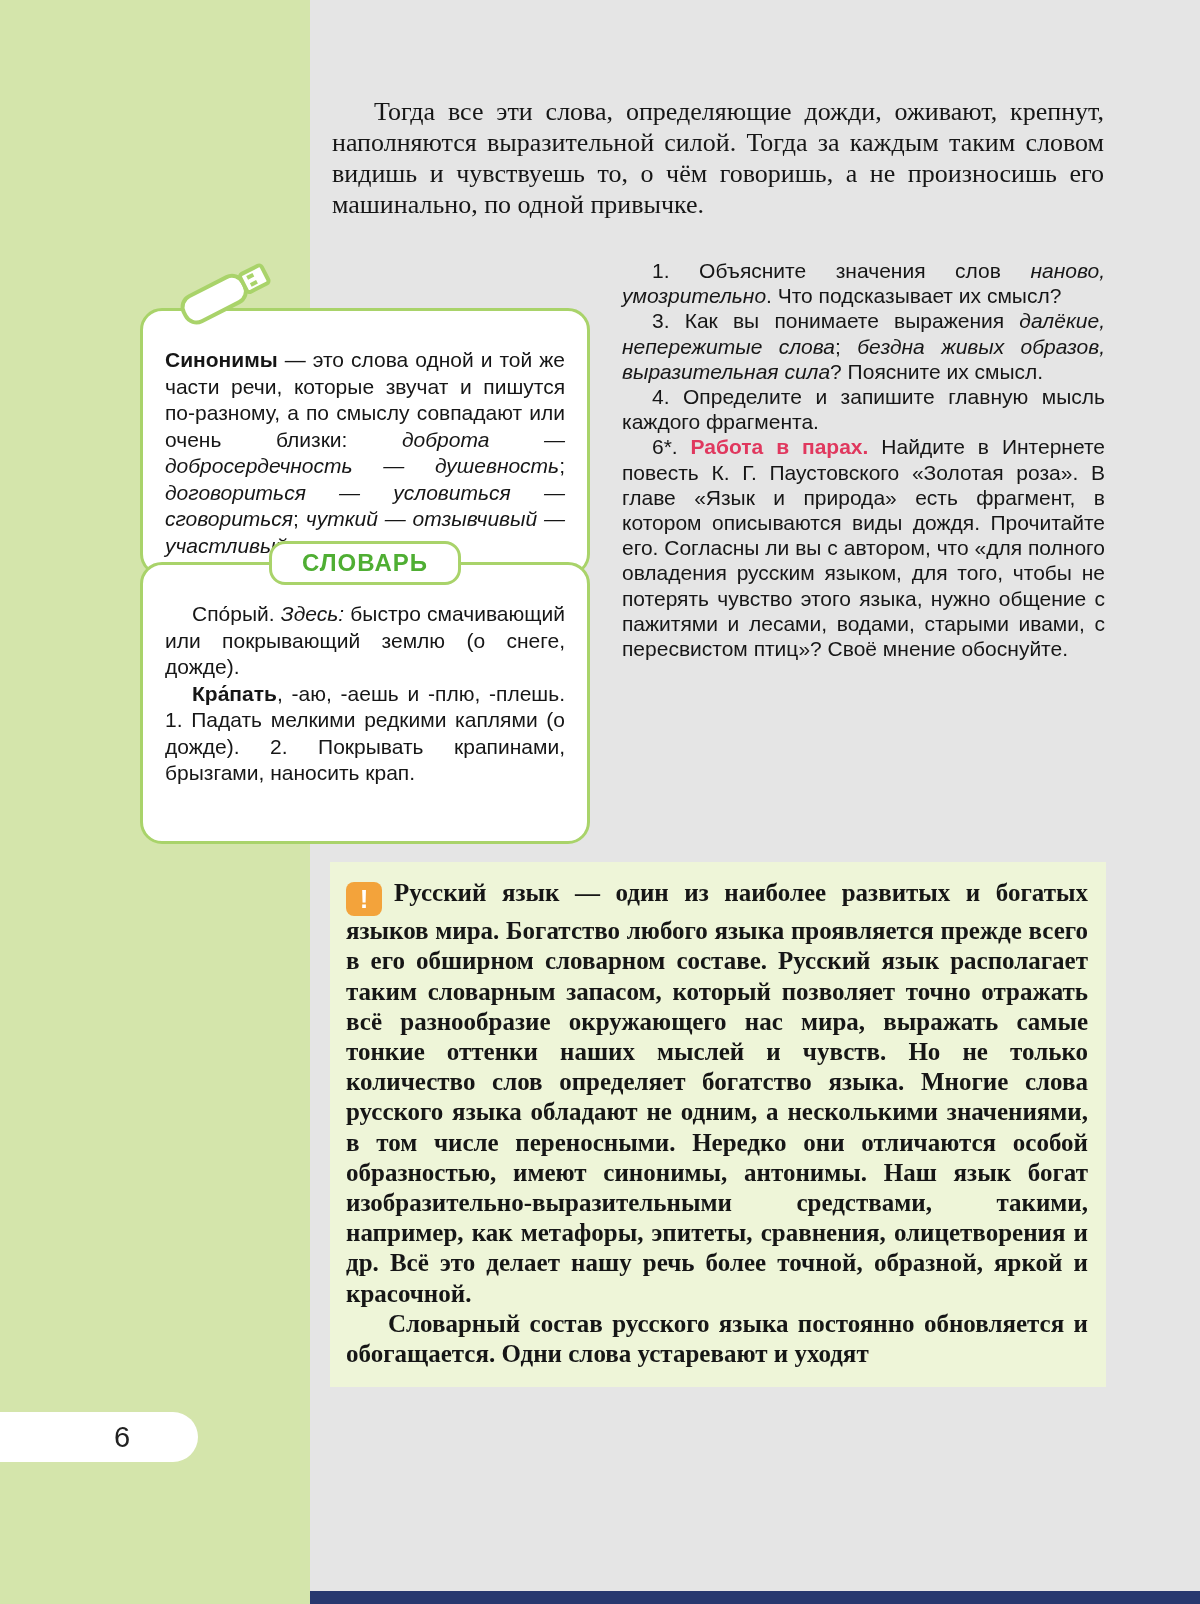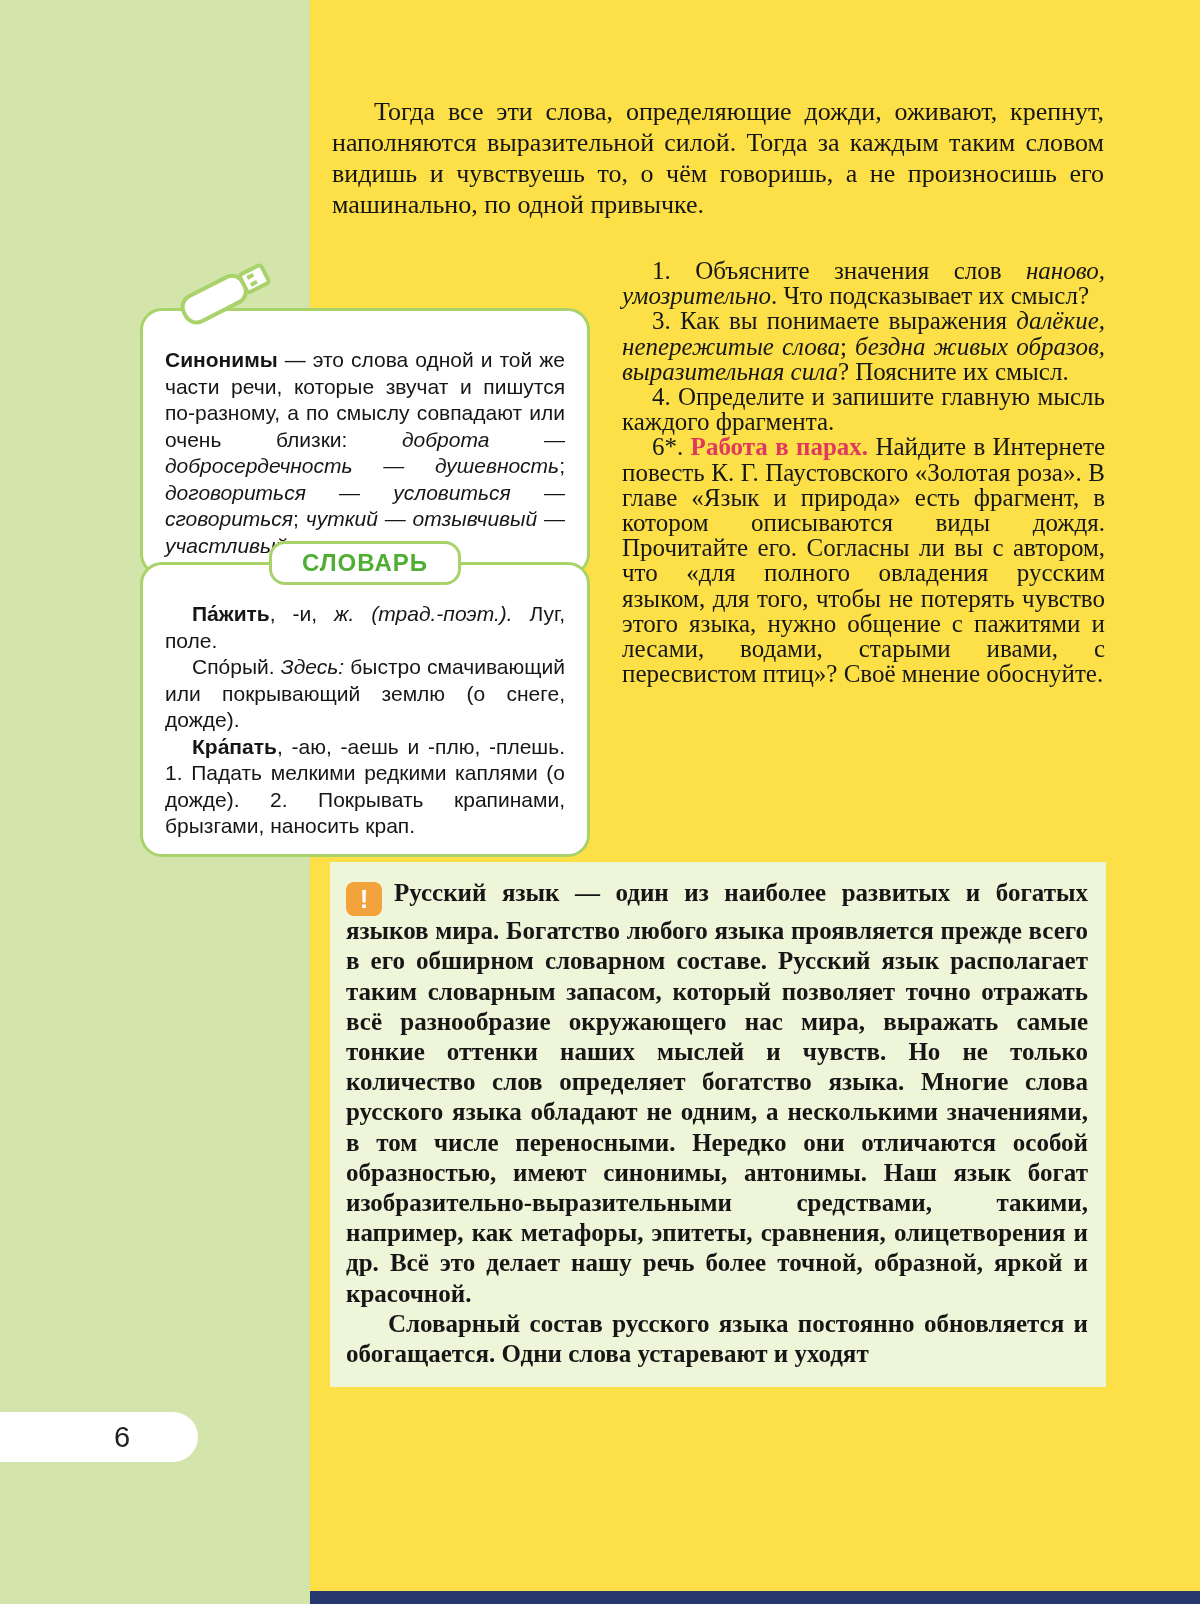--- a/index.html
+++ b/index.html
@@ -1,16 +1,16 @@
 <!DOCTYPE html>
 <html><head>
 <meta charset="utf-8">
 <style>
   html,body{margin:0;padding:0;background:#ffffff;}
-  .page{position:relative;width:1200px;height:1604px;background:#fde047;overflow:hidden;
+  .page{position:relative;width:1200px;height:1604px;background:#e5e5e5;overflow:hidden;
         font-family:"Liberation Sans",sans-serif;color:#161616;}
   .green-strip{position:absolute;left:0;top:0;width:310px;height:100%;background:#d4e5ab;z-index:1;}
   .bottom-bar{position:absolute;left:310px;right:0;bottom:0;height:13px;background:#27386f;z-index:3;}
 
   
   .intro{position:absolute;left:332px;top:96px;width:772px;margin:0;z-index:2;
          font-family:"Liberation Serif",serif;font-size:26px;line-height:31px;
          text-align:justify;text-indent:42px;}
 
   
@@ -20,21 +20,21 @@
   .dict{top:562px;min-height:282px;}
   .box-tab{position:absolute;top:-24px;left:50%;transform:translateX(-50%);background:#ffffff;
            border:3px solid #a9d36a;border-radius:16px;padding:5px 30px;white-space:nowrap;
            color:#4fae33;font-weight:bold;font-size:24px;letter-spacing:1px;}
   .box-text{margin:0;font-size:21px;line-height:26.5px;text-align:justify;}
   .dict .entry{text-indent:27px;}
   .usb{position:absolute;top:-60px;left:22px;width:126px;height:80px;}
 
   
   .right-col{position:absolute;left:622px;top:258px;width:483px;z-index:2;}
-  .exercise{margin:0;font-size:25px;line-height:25.2px;text-align:justify;text-indent:30px;font-family:Liberation Serif, serif;}
+  .exercise{margin:0;font-size:21px;line-height:25.2px;text-align:justify;text-indent:30px;}
 
   
   .highlight{position:absolute;left:330px;top:862px;width:776px;box-sizing:border-box;
              background:#eef5d8;padding:16px 18px 18px 16px;z-index:2;}
   .hl-p{margin:0;font-family:"Liberation Serif",serif;font-weight:bold;font-size:25px;
         line-height:30.2px;text-align:justify;}
   .hl-p.indent{text-indent:42px;}
   .bang{display:inline-flex;width:36px;height:34px;background:#f3a33b;border-radius:8px;
         color:#ffffff;align-items:center;justify-content:center;margin-right:12px;
         font-family:"Liberation Sans",sans-serif;font-weight:bold;font-size:26px;
@@ -62,21 +62,20 @@
         <rect x="86" y="43" width="7" height="4" fill="#a9d36a" stroke="none"></rect>
       </g>
     </svg>
     <p class="box-text"><span style="font-weight: bold;">Синонимы</span><span> — это слова одной и той же части речи, которые звучат и пишутся по-разному, а по смыслу совпадают или очень близки: </span><span style="font-style: italic;">доброта — добросердечность — душевность</span><span>; </span><span style="font-style: italic;">договориться — условиться — сговориться</span><span>; </span><span style="font-style: italic;">чуткий — отзывчивый — участливый</span><span>.</span></p>
   </div>
 
   <div class="info-box dict">
     <div class="box-tab">
       <span>СЛОВАРЬ</span>
     </div>
-    <p class="box-text entry"><span style="font-weight: bold;">Па́жить</span><span>, -и, </span><span style="font-style: italic;">ж. (трад.-поэт.).</span><span> Луг, поле.</span></p>
     <p class="box-text entry"><span style="font-weight: normal;">Спо́рый</span><span>. </span><span style="font-style: italic;">Здесь:</span><span> быстро смачивающий или покрывающий землю (о снеге, дожде).</span></p>
     <p class="box-text entry"><span style="font-weight: bold;">Кра́пать</span><span>, -аю, -аешь и -плю, -плешь. 1. Падать мелкими редкими каплями (о дожде). 2. Покрывать крапинами, брызгами, наносить крап.</span></p>
   </div>
 
   <div class="right-col">
     <p class="exercise"><span>1. Объясните значения слов </span><span style="font-style: italic;">наново, умозрительно</span><span>. Что подсказывает их смысл?</span></p>
     <p class="exercise"><span>3. Как вы понимаете выражения </span><span style="font-style: italic;">далёкие, непережитые слова</span><span>; </span><span style="font-style: italic;">бездна живых образов, выразительная сила</span><span>? Поясните их смысл.</span></p>
     <p class="exercise"><span>4. Определите и запишите главную мысль каждого фрагмента.</span></p>
     <p class="exercise"><span>6*. </span><span style="font-weight: bold; color: rgb(224, 56, 94);">Работа в парах.</span><span> Найдите в Интернете повесть К. Г. Паустовского «Золотая роза». В главе «Язык и природа» есть фрагмент, в котором описываются виды дождя. Прочитайте его. Согласны ли вы с автором, что «для полного овладения русским языком, для того, чтобы не потерять чувство этого языка, нужно общение с пажитями и лесами, водами, старыми ивами, с пересвистом птиц»? Своё мнение обоснуйте.</span></p>
   </div>

